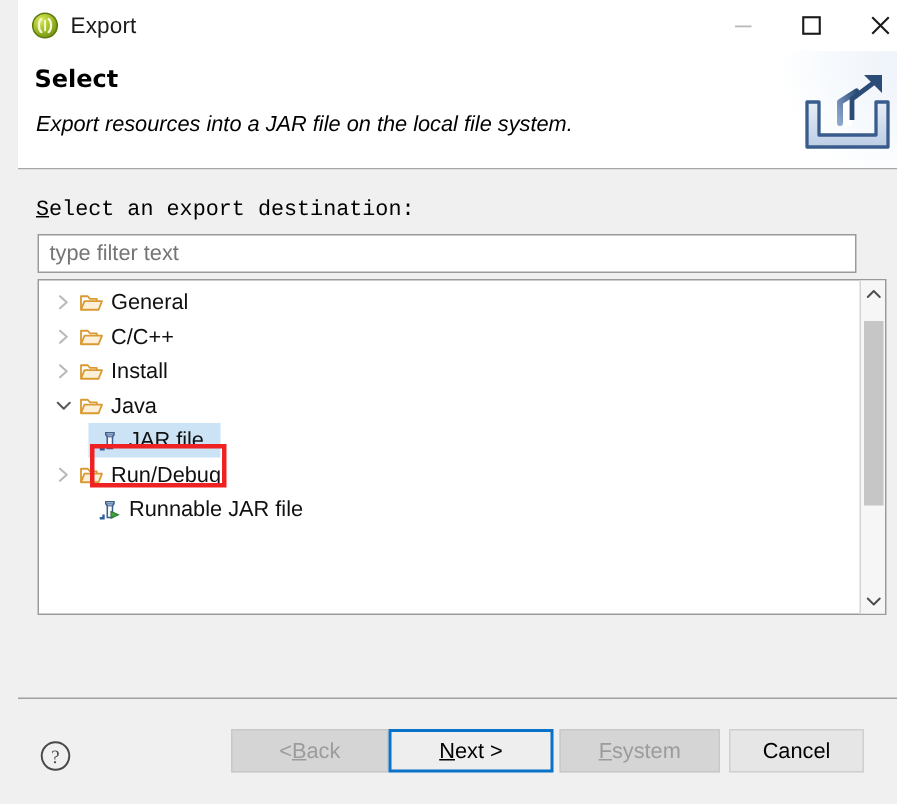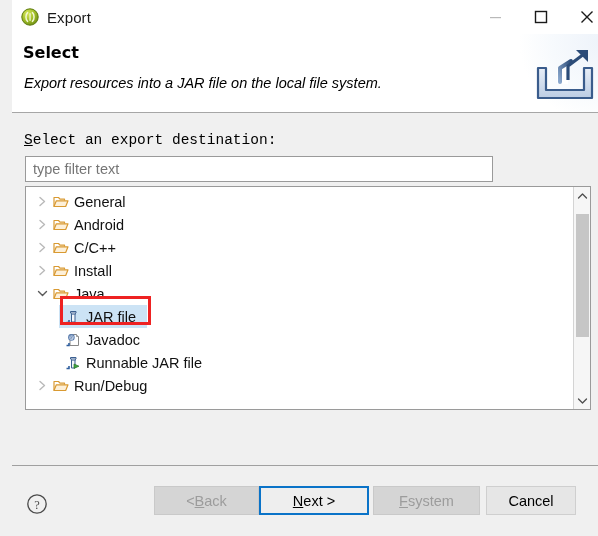--- a/index.html
+++ b/index.html
@@ -124,21 +124,21 @@
     font-size: 14.5px;
     color: #000;
     font-family: Liberation Mono, monospace;
   }
   .dest-label u { text-decoration: underline; }
 
   .filter-box {
     position: absolute;
     left: 13px;
     top: 43px;
-    width: 468px;
+    width: 546px;
     height: 26px;
     background: #ffffff;
     border: 1px solid #9a9a9a;
     box-sizing: border-box;
     font-size: 14.5px;
     color: #6d6d6d;
     padding: 0 0 0 7px;
     line-height: 24px;
     font-family: "Liberation Sans", sans-serif;
     outline: none;
@@ -389,34 +389,20 @@
           </span>
           <span class="tree-icon">
             <svg width="16" height="14" viewBox="0 0 16 14">
                 <path d="M1 11.5 L1 2.5 L5.5 2.5 L7 4.2 L11.5 4.2 L11.5 5.8" fill="none" stroke="#d99a32" stroke-width="1.2" stroke-linejoin="round"></path>
                 <path d="M1 11.5 L3.3 5.8 L15 5.8 L12.7 11.5 Z" fill="#fdf0d9" stroke="#d99a32" stroke-width="1.2" stroke-linejoin="round"></path>
               </svg>
           </span>
           <span class="tree-label">General</span>
         </div>
 
-        <div class="tree-row depth1">
-          <span class="chev">
-            <svg width="9" height="11" viewBox="0 0 9 11">
-                <path d="M2 1.5 L6.5 5.5 L2 9.5" fill="none" stroke="#b9b9b9" stroke-width="1.4" stroke-linecap="round" stroke-linejoin="round"></path>
-              </svg>
-          </span>
-          <span class="tree-icon">
-            <svg width="16" height="14" viewBox="0 0 16 14">
-                <path d="M1 11.5 L1 2.5 L5.5 2.5 L7 4.2 L11.5 4.2 L11.5 5.8" fill="none" stroke="#d99a32" stroke-width="1.2" stroke-linejoin="round"></path>
-                <path d="M1 11.5 L3.3 5.8 L15 5.8 L12.7 11.5 Z" fill="#fdf0d9" stroke="#d99a32" stroke-width="1.2" stroke-linejoin="round"></path>
-              </svg>
-          </span>
-          <span class="tree-label">Android</span>
-        </div>
 
         <div class="tree-row depth1">
           <span class="chev">
             <svg width="9" height="11" viewBox="0 0 9 11">
                 <path d="M2 1.5 L6.5 5.5 L2 9.5" fill="none" stroke="#b9b9b9" stroke-width="1.4" stroke-linecap="round" stroke-linejoin="round"></path>
               </svg>
           </span>
           <span class="tree-icon">
             <svg width="16" height="14" viewBox="0 0 16 14">
                 <path d="M1 11.5 L1 2.5 L5.5 2.5 L7 4.2 L11.5 4.2 L11.5 5.8" fill="none" stroke="#d99a32" stroke-width="1.2" stroke-linejoin="round"></path>
@@ -461,60 +447,48 @@
           <span class="tree-icon">
             <svg width="16" height="16" viewBox="0 0 16 16">
               <path d="M5.5 2.5 L11 2.5 L11 4 L10 4.8 L10 13 L6.5 13 L6.5 4.8 L5.5 4 Z" fill="#f5f7fb" stroke="#3b5f90" stroke-width="1"></path>
               <rect x="6.3" y="3.9" width="4" height="1.3" fill="#cfd9e8" stroke="#3b5f90" stroke-width=".7"></rect>
               <path d="M1.5 13.5 L4 13.5 L4 11" fill="none" stroke="#2e5e9e" stroke-width="1.6"></path>
             </svg>
           </span>
           <span class="tree-label">JAR file</span>
         </div>
 
-        <div class="tree-row depth2">
-          <span class="tree-icon">
-            <svg width="16" height="16" viewBox="0 0 16 16">
-              <path d="M5 2.5 L11.5 2.5 L13.5 4.5 L13.5 13.5 L5 13.5 Z" fill="#ffffff" stroke="#888888" stroke-width="1"></path>
-              <path d="M11.5 2.5 L11.5 4.5 L13.5 4.5" fill="#dddddd" stroke="#888888" stroke-width=".8"></path>
-              <circle cx="6.4" cy="5.4" r="3.3" fill="#5d7fb0"></circle>
-              <text x="6.4" y="7.1" font-size="5" fill="#ffffff" text-anchor="middle" font-family="DejaVu Sans, sans-serif">@</text>
-              <path d="M1.5 13.5 L4 13.5 L4 11" fill="none" stroke="#2e5e9e" stroke-width="1.6"></path>
-            </svg>
-          </span>
-          <span class="tree-label">Javadoc</span>
+
+        <div class="tree-row depth1">
+          <span class="chev">
+            <svg width="9" height="11" viewBox="0 0 9 11">
+                <path d="M2 1.5 L6.5 5.5 L2 9.5" fill="none" stroke="#b9b9b9" stroke-width="1.4" stroke-linecap="round" stroke-linejoin="round"></path>
+              </svg>
+          </span>
+          <span class="tree-icon">
+            <svg width="16" height="14" viewBox="0 0 16 14">
+                <path d="M1 11.5 L1 2.5 L5.5 2.5 L7 4.2 L11.5 4.2 L11.5 5.8" fill="none" stroke="#d99a32" stroke-width="1.2" stroke-linejoin="round"></path>
+                <path d="M1 11.5 L3.3 5.8 L15 5.8 L12.7 11.5 Z" fill="#fdf0d9" stroke="#d99a32" stroke-width="1.2" stroke-linejoin="round"></path>
+              </svg>
+          </span>
+          <span class="tree-label">Run/Debug</span>
         </div>
 
         <div class="tree-row depth2">
           <span class="tree-icon">
             <svg width="16" height="16" viewBox="0 0 16 16">
               <path d="M5.5 2.5 L11 2.5 L11 4 L10 4.8 L10 13 L6.5 13 L6.5 4.8 L5.5 4 Z" fill="#f5f7fb" stroke="#3b5f90" stroke-width="1"></path>
               <rect x="6.3" y="3.9" width="4" height="1.3" fill="#cfd9e8" stroke="#3b5f90" stroke-width=".7"></rect>
               <path d="M9 9 L14 11.2 L9 13.4 Z" fill="#3fa63f" stroke="#2b752b" stroke-width=".7"></path>
               <path d="M1.5 13.5 L4 13.5 L4 11" fill="none" stroke="#2e5e9e" stroke-width="1.6"></path>
             </svg>
           </span>
           <span class="tree-label">Runnable JAR file</span>
         </div>
 
-        <div class="tree-row depth1">
-          <span class="chev">
-            <svg width="9" height="11" viewBox="0 0 9 11">
-                <path d="M2 1.5 L6.5 5.5 L2 9.5" fill="none" stroke="#b9b9b9" stroke-width="1.4" stroke-linecap="round" stroke-linejoin="round"></path>
-              </svg>
-          </span>
-          <span class="tree-icon">
-            <svg width="16" height="14" viewBox="0 0 16 14">
-                <path d="M1 11.5 L1 2.5 L5.5 2.5 L7 4.2 L11.5 4.2 L11.5 5.8" fill="none" stroke="#d99a32" stroke-width="1.2" stroke-linejoin="round"></path>
-                <path d="M1 11.5 L3.3 5.8 L15 5.8 L12.7 11.5 Z" fill="#fdf0d9" stroke="#d99a32" stroke-width="1.2" stroke-linejoin="round"></path>
-              </svg>
-          </span>
-          <span class="tree-label">Run/Debug</span>
-        </div>
-
       </div>
 
       <div class="vscroll">
         <div class="sb-arrow">
           <svg width="11" height="8" viewBox="0 0 11 8">
               <path d="M1.5 6 L5.5 2 L9.5 6" fill="none" stroke="#4d4d4d" stroke-width="1.3" stroke-linecap="round" stroke-linejoin="round"></path>
             </svg>
         </div>
         <div class="sb-thumb"></div>
         <div class="sb-arrow bottom">

